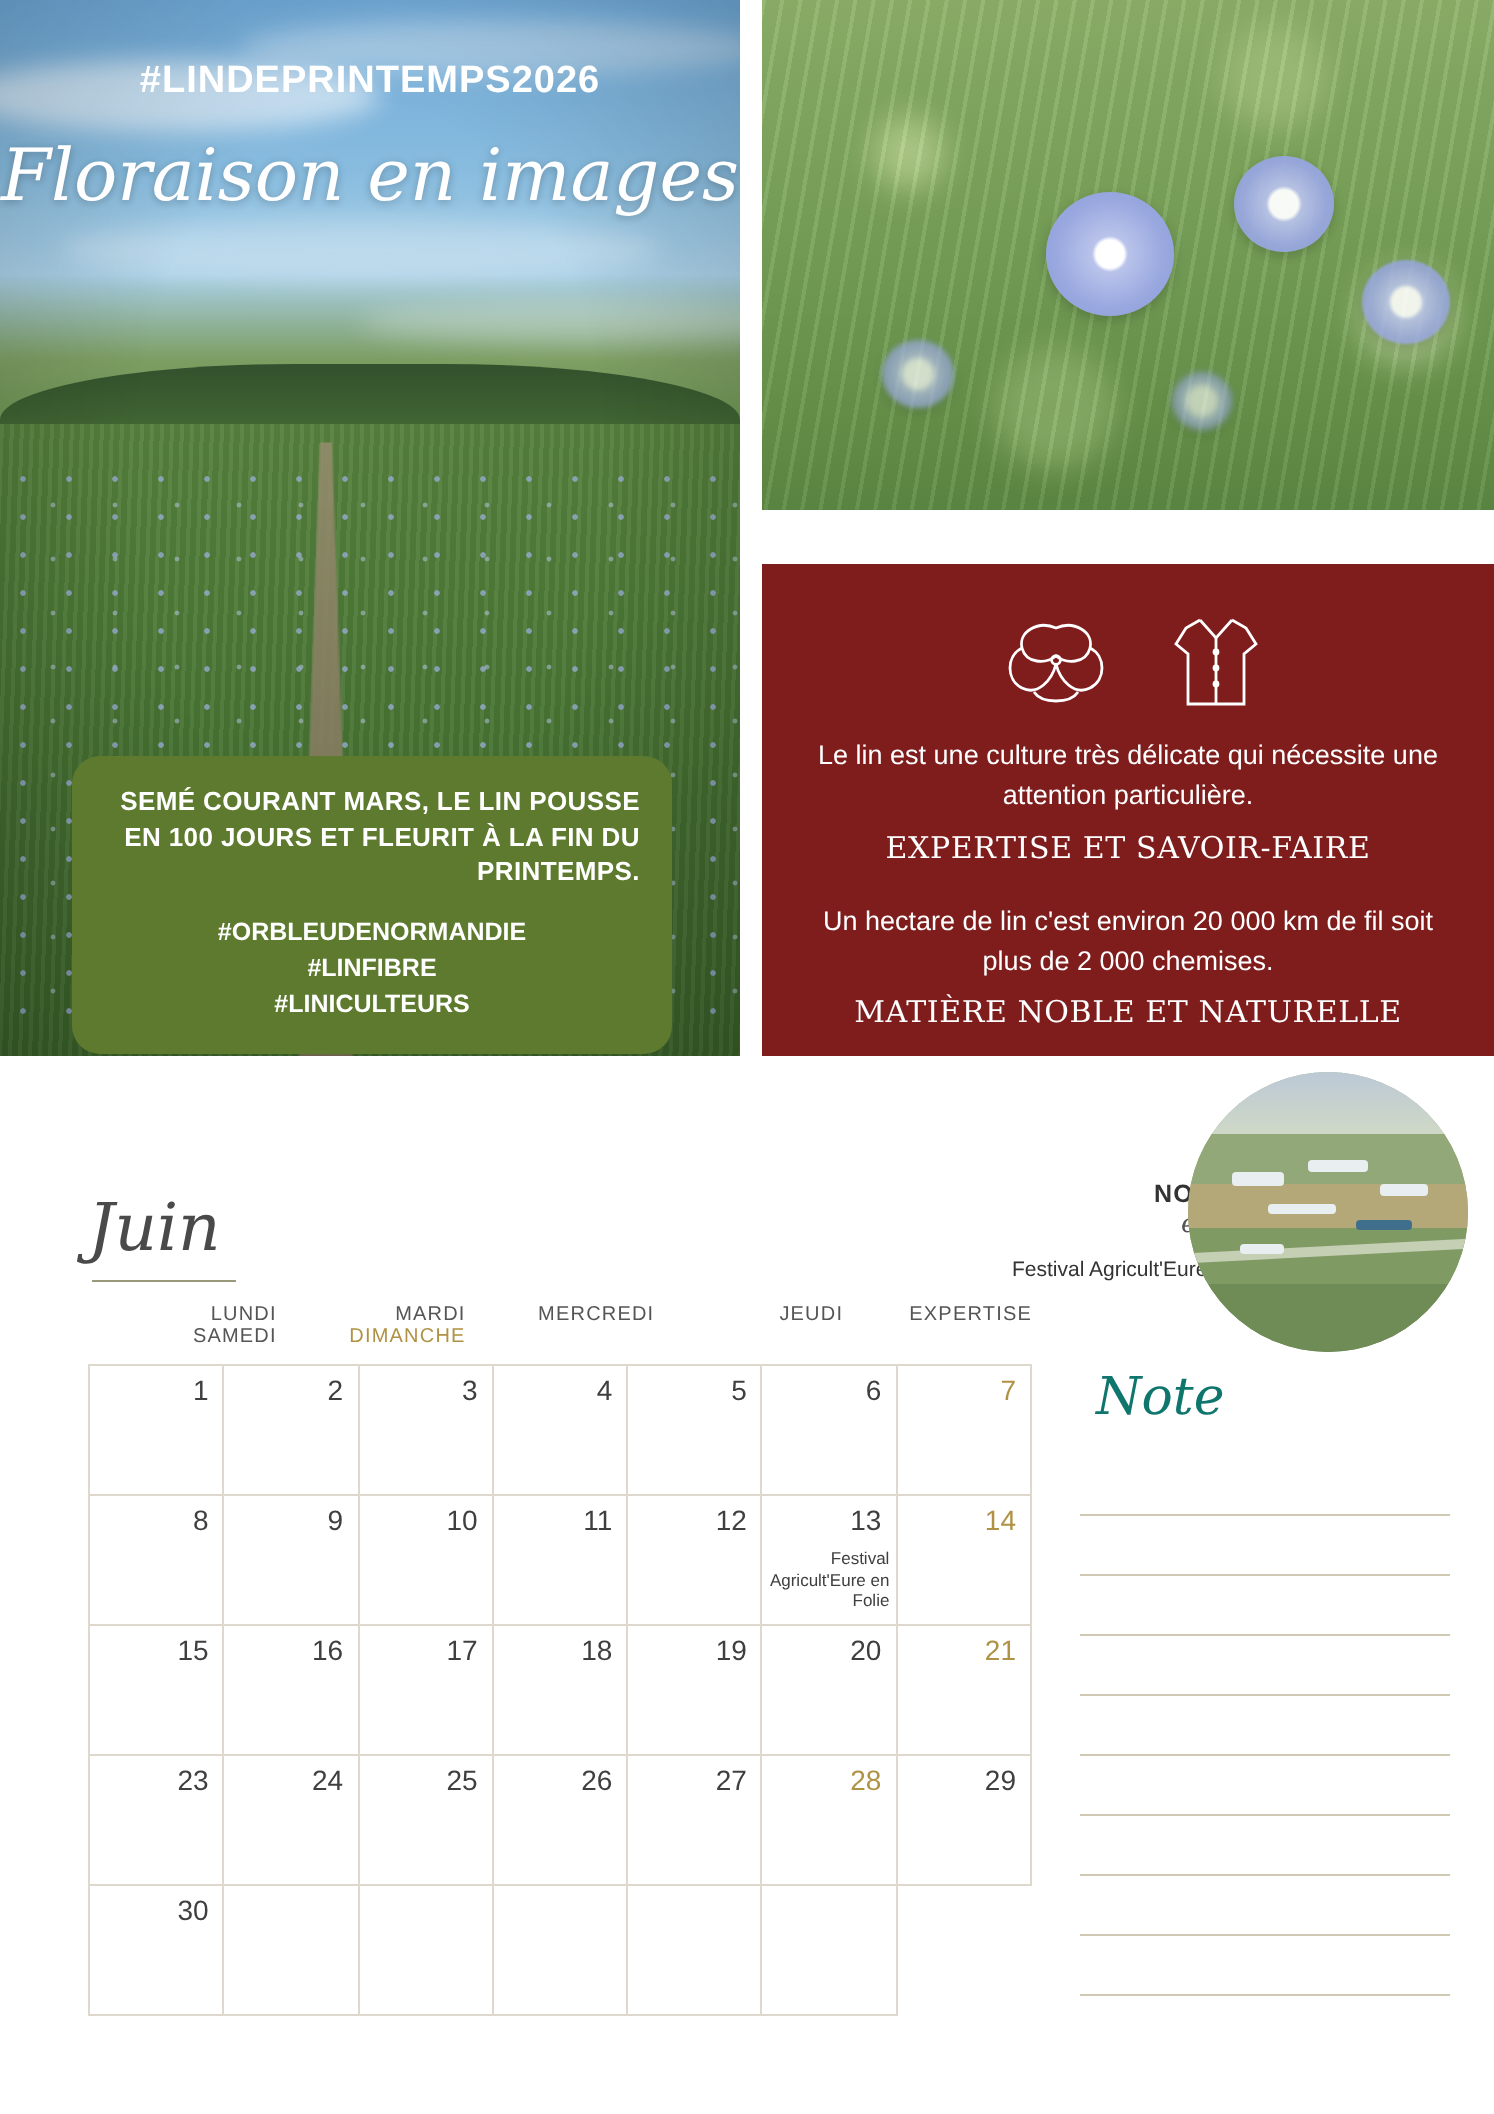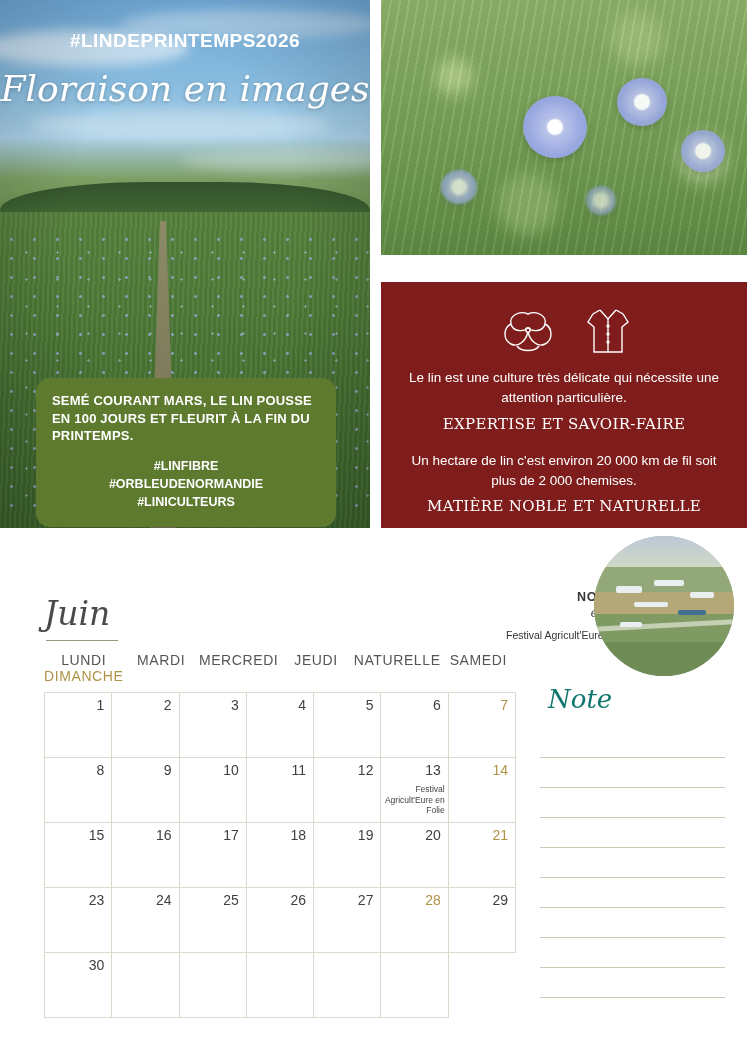--- a/index.html
+++ b/index.html
@@ -131,21 +131,21 @@
     padding: 14px 16px 16px 16px;
     box-sizing: border-box;
     color: #ffffff;
     text-align: center;
   }
   .green-box .lead {
     font-size: 13px;
     font-weight: bold;
     line-height: 1.35;
     letter-spacing: .2px;
-    text-align: left;
+    text-align: right;
   }
   .green-box .tags {
     margin-top: 12px;
     font-size: 12.5px;
     font-weight: bold;
     line-height: 1.45;
   }
 
   
   .flowerphoto {
@@ -239,25 +239,25 @@
   }
 
   
   .cal {
     position: absolute;
     left: 44px; top: 124px;
     width: 472px;
   }
   .weekdays {
     display: grid;
-    grid-template-columns: repeat(6, 1fr);
-    font-size: 14px;
+    grid-template-columns: repeat(5, 1fr);
+    font-size: 10px;
     letter-spacing: .6px;
     color: #555;
-    text-align: center;
+    text-align: right;
     padding-bottom: 8px;
   }
   .weekdays .sun { color: #b09245; }
 
   .grid {
     display: grid;
     grid-template-columns: repeat(7, 1fr);
     grid-auto-rows: 65px;
     border-top: 1px solid #ded9cc;
     border-left: 1px solid #ded9cc;
@@ -372,22 +372,22 @@
       <div class="path"></div>
       <div class="flowerdots"></div>
       <div class="vignette"></div>
 
       <div class="hashtag-top">#LINDEPRINTEMPS2026</div>
       <div class="script-title">Floraison en images</div>
 
       <div class="green-box">
         <div class="lead">SEMÉ COURANT MARS, LE LIN POUSSE EN 100 JOURS ET FLEURIT À LA FIN DU PRINTEMPS.</div>
         <div class="tags">
+          <div>#ORBLEUDENORMANDIE</div>
           <div>#LINFIBRE</div>
-          <div>#ORBLEUDENORMANDIE</div>
           <div>#LINICULTEURS</div>
         </div>
       </div>
     </div>
 
     <div class="flowerphoto">
       <div class="blur"></div>
       <div class="stems"></div>
       <div class="bloom b1"></div>
       <div class="bloom b2"></div>
@@ -430,21 +430,21 @@
 
     <div class="month">Juin</div>
     <div class="month-underline"></div>
 
     <div class="cal">
       <div class="weekdays">
         <div>LUNDI</div>
         <div>MARDI</div>
         <div>MERCREDI</div>
         <div>JEUDI</div>
-        <div>NATURELLE</div>
+        <div>EXPERTISE</div>
         <div>SAMEDI</div>
         <div class="sun">DIMANCHE</div>
       </div>
       <div class="grid" id="day-grid">
           <div class="cell">
             <span class="num">1</span>
           </div>
           <div class="cell">
             <span class="num">2</span>
           </div>

